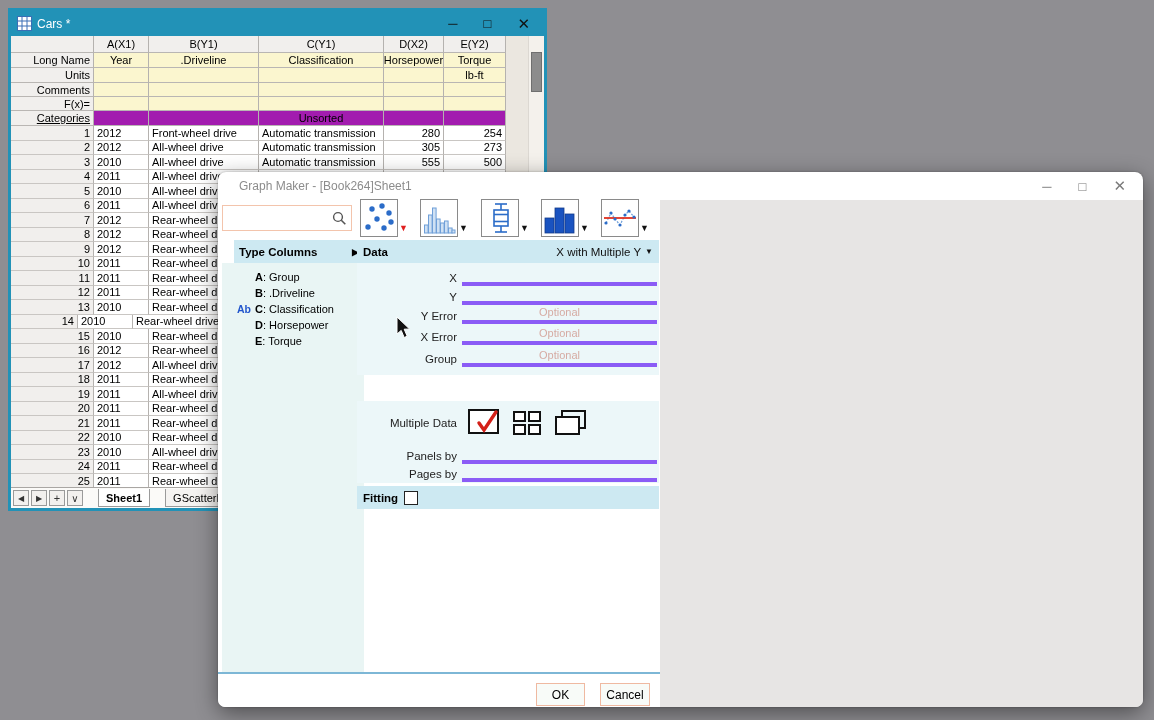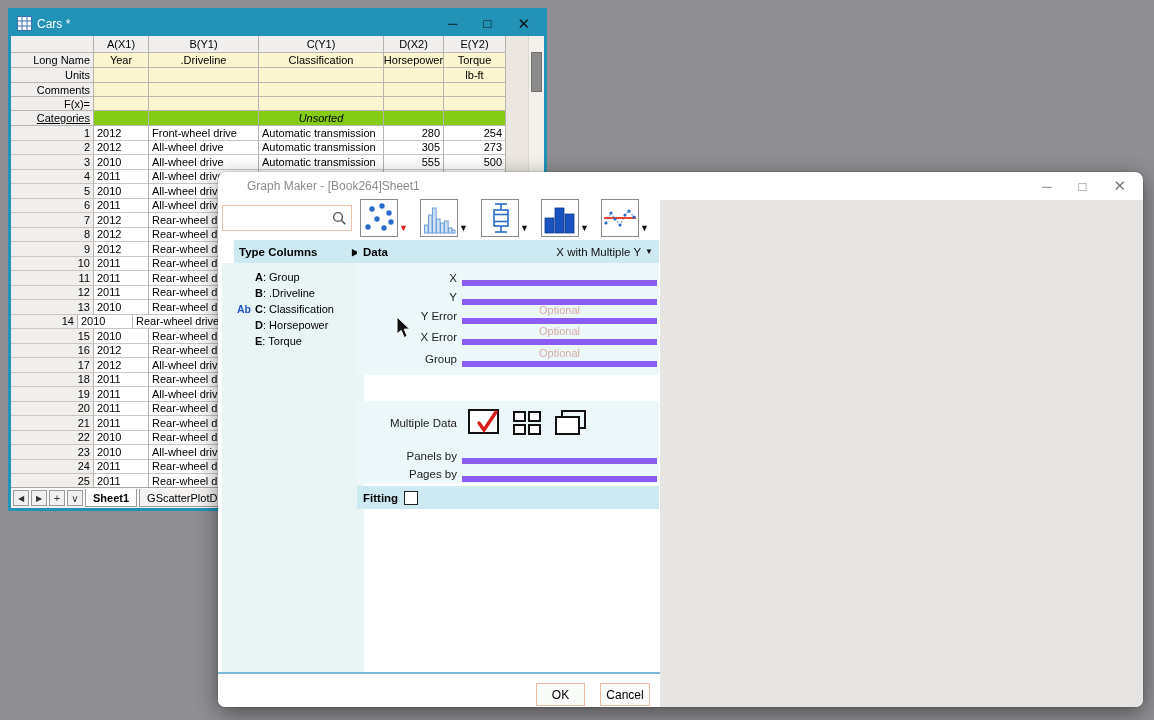--- a/index.html
+++ b/index.html
@@ -25,47 +25,47 @@
   .cars-controls span{font-size:13px;line-height:13px;cursor:default;}
   .cars-body{flex:1;display:flex;overflow:hidden;background:#fff;}
   #cars-table{width:495px;flex:none;overflow:hidden;font-size:11px;color:#000;}
   .tr{display:flex;}
   .td{box-sizing:border-box;border-right:1px solid #b5b2af;border-bottom:1px solid #b9b6b3;
       padding:0 3px;white-space:nowrap;overflow:hidden;display:flex;align-items:center;}
   .td.center{justify-content:center;}
   .td.right{justify-content:flex-end;}
   .td.gray{background:#f1efed;}
   .td.yellow{background:#fbf6cf;}
-  .td.plain{background:#84cc16;font-style:italic;}
+  .td.plain{background:#a21caf;}
   .tr.data .td{border-bottom:1px solid #c9c6c3;background:#fff;}
   .tr.data .td.gray{background:#f1efed;}
   .cars-rest{flex:1;display:flex;background:#ebe7e0;}
   .cars-filler{width:22px;}
   .cars-scrollbar{flex:1;background:#f4f1ec;border-left:1px solid #dcd8d2;position:relative;}
   .cars-scroll-thumb{position:absolute;left:2px;right:2px;top:16px;height:38px;background:#8c8c8c;border:1px solid #6f6f6f;}
   .cars-tabbar{
     height:20px;flex:none;background:#fbfaf8;border-top:1px solid #a9a6a3;
     display:flex;align-items:center;font-size:11px;
   }
   .nav-btn{
     width:16px;height:16px;margin-left:2px;border:1px solid #9a9a9a;background:#f2f0ee;
     display:flex;align-items:center;justify-content:center;font-size:8px;color:#333;box-sizing:border-box;
   }
   .sheet-tab{
     height:18px;display:flex;align-items:center;padding:0 7px;border:1px solid #9a9a9a;
-    border-top:none;background:#f5f3f1;margin-left:2px;box-sizing:border-box;
+    border-top:none;background:#f5f3f1;margin-left:15px;box-sizing:border-box;
   }
   .sheet-tab.active{background:#ffffff;font-weight:bold;}
   
   .dialog{
     position:absolute;left:218px;top:172px;width:925px;height:535px;
     background:#ffffff;border-radius:8px;
     box-shadow:0 6px 22px rgba(0,0,0,0.45), 0 0 2px rgba(0,0,0,0.3);
   }
-  .dlg-titlebar{position:absolute;left:16px;top:0;right:0;height:28px;display:flex;align-items:center;}
+  .dlg-titlebar{position:absolute;left:8px;top:0;right:0;height:28px;display:flex;align-items:center;}
   .dlg-title{color:#8c8c8c;font-size:12px;padding-left:13px;}
   .dlg-controls{margin-left:auto;display:flex;align-items:center;gap:27px;padding-right:17px;color:#7a7a7a;}
   .dlg-controls span{font-size:13px;cursor:default;}
   .preview-area{position:absolute;left:442px;top:28px;right:0;bottom:0;background:#e7e5e4;border-radius:0 0 7px 0;}
   .dlg-toolbar{position:absolute;left:0;top:28px;width:442px;height:40px;display:flex;align-items:center;}
   .searchbox{
     position:absolute;left:4px;top:5px;width:130px;height:26px;box-sizing:border-box;
     border:1px solid #f3c4ac;background:#fff;display:flex;align-items:center;justify-content:flex-end;padding-right:4px;
   }
   .gicon-btn{position:absolute;top:-1px;width:38px;height:38px;border:1px solid #8a8a8a;background:#fff;box-sizing:border-box;}
@@ -81,21 +81,21 @@
   .tc-badge{width:18px;color:#2255cc;font-weight:bold;font-size:10.5px;flex:none;}
   .tc-letter{font-weight:bold;}
   .data-panel{position:absolute;left:139px;top:68px;width:302px;height:432px;font-size:11.5px;}
   .sec-header{position:absolute;left:0;right:0;height:23px;background:#cde9f2;display:flex;align-items:center;padding:0 6px;box-sizing:border-box;}
   .sec-header b{font-size:11.5px;}
   .sec-body{position:absolute;left:0;right:0;background:#ecf7f9;}
   .mode-select{margin-left:auto;display:flex;align-items:center;gap:4px;font-size:11.5px;color:#111;}
   .mode-select .arr{font-size:8px;}
   .field-row{position:absolute;left:0;right:2px;height:17px;display:flex;align-items:flex-end;}
   .field-label{width:105px;flex:none;text-align:right;padding-right:5px;color:#222;box-sizing:border-box;padding-bottom:2px;}
-  .field-input{flex:1;border-bottom:6px solid #8b5cf6;height:16px;display:flex;align-items:center;justify-content:center;color:#d6aba3;font-size:11px;}
+  .field-input{flex:1;border-bottom:4px solid #8b5cf6;height:16px;display:flex;align-items:center;justify-content:center;color:#d6aba3;font-size:11px;}
   .md-row{position:absolute;left:0;top:4px;right:0;height:36px;display:flex;align-items:center;}
   .md-icons{display:flex;align-items:center;gap:11px;margin-left:5px;}
   .fitting-header .chk{
     width:14px;height:14px;border:1.5px solid #222;background:#fff;margin-left:6px;box-sizing:border-box;
   }
   .dlg-footer{
     position:absolute;left:0;top:500px;width:442px;height:35px;background:#fff;
     border-top:2px solid #7db7d6;border-radius:0 0 0 7px;box-sizing:border-box;
   }
   .dlg-btn{

